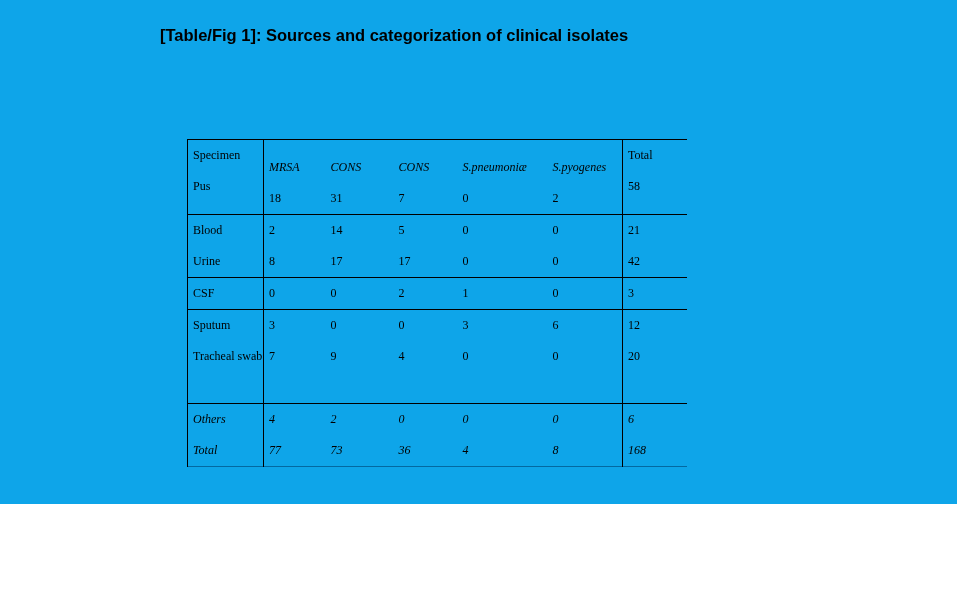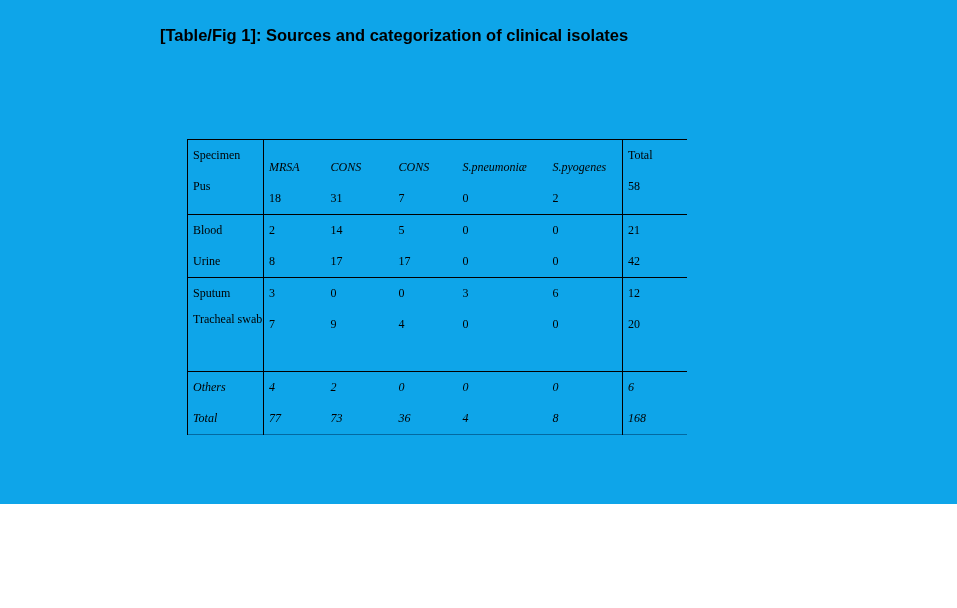--- a/index.html
+++ b/index.html
@@ -60,21 +60,21 @@
   tr.rh2 { height: 62px; }
   tr.rh3 { height: 94px; }
 
   .line {
     height: 31px;
     line-height: 31px;
     white-space: nowrap;
     overflow: visible;
   }
   .line-wrap {
-    line-height: 21px;
+    line-height: 31px;
     white-space: normal;
   }
   .it { font-style: italic; margin-top: 12px; }
 </style>
 </head>
 <body>
 
 <div class="page">
 
   <div class="fig-title">[Table/Fig 1]: Sources and categorization of clinical isolates</div>
@@ -146,20 +146,43 @@
         <td>
           <div class="line">0</div>
           <div class="line">0</div>
         </td>
         <td class="vc7">
           <div class="line">21</div>
           <div class="line">42</div>
         </td>
       </tr>
 
+      <tr class="rh1">
+        <td class="vc1">
+          <div class="line">CSF</div>
+        </td>
+        <td>
+          <div class="line">0</div>
+        </td>
+        <td>
+          <div class="line">0</div>
+        </td>
+        <td>
+          <div class="line">2</div>
+        </td>
+        <td>
+          <div class="line">1</div>
+        </td>
+        <td>
+          <div class="line">0</div>
+        </td>
+        <td class="vc7">
+          <div class="line">3</div>
+        </td>
+      </tr>
 
       <tr class="rh3">
         <td class="vc1">
           <div class="line">Sputum</div>
           <div class="line-wrap">Tracheal swab</div>
         </td>
         <td>
           <div class="line">3</div>
           <div class="line">7</div>
         </td>

